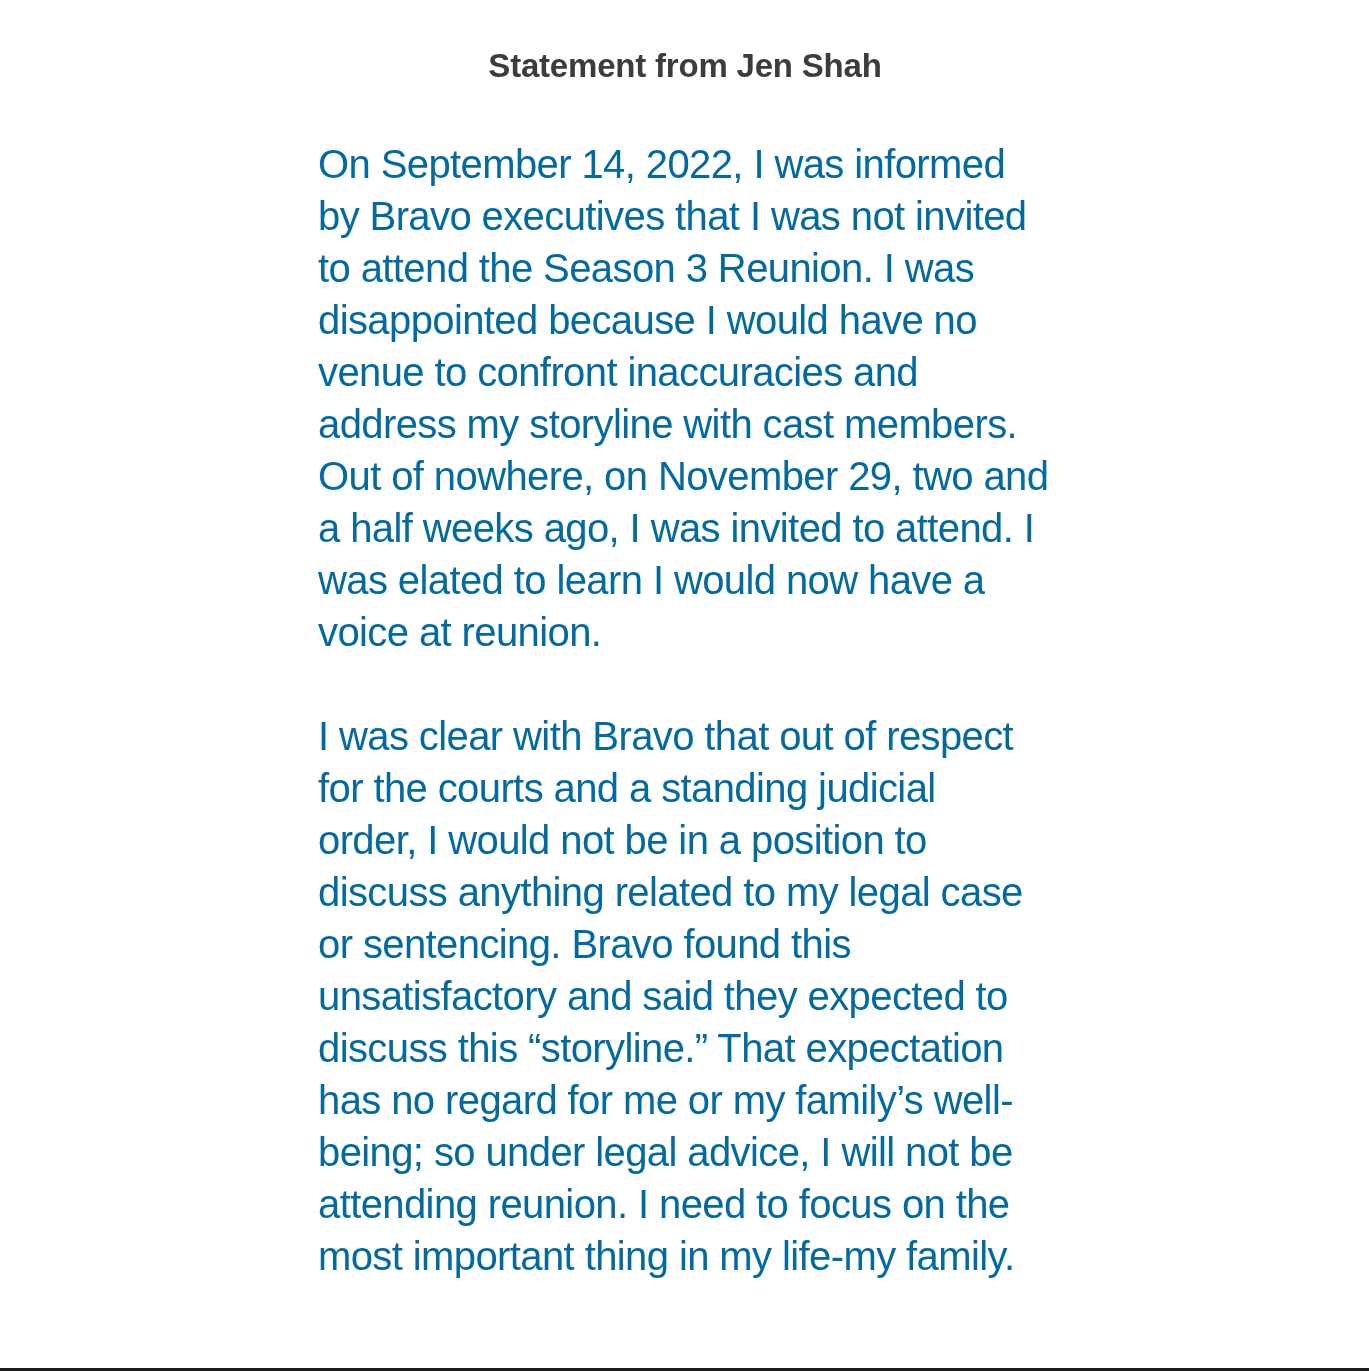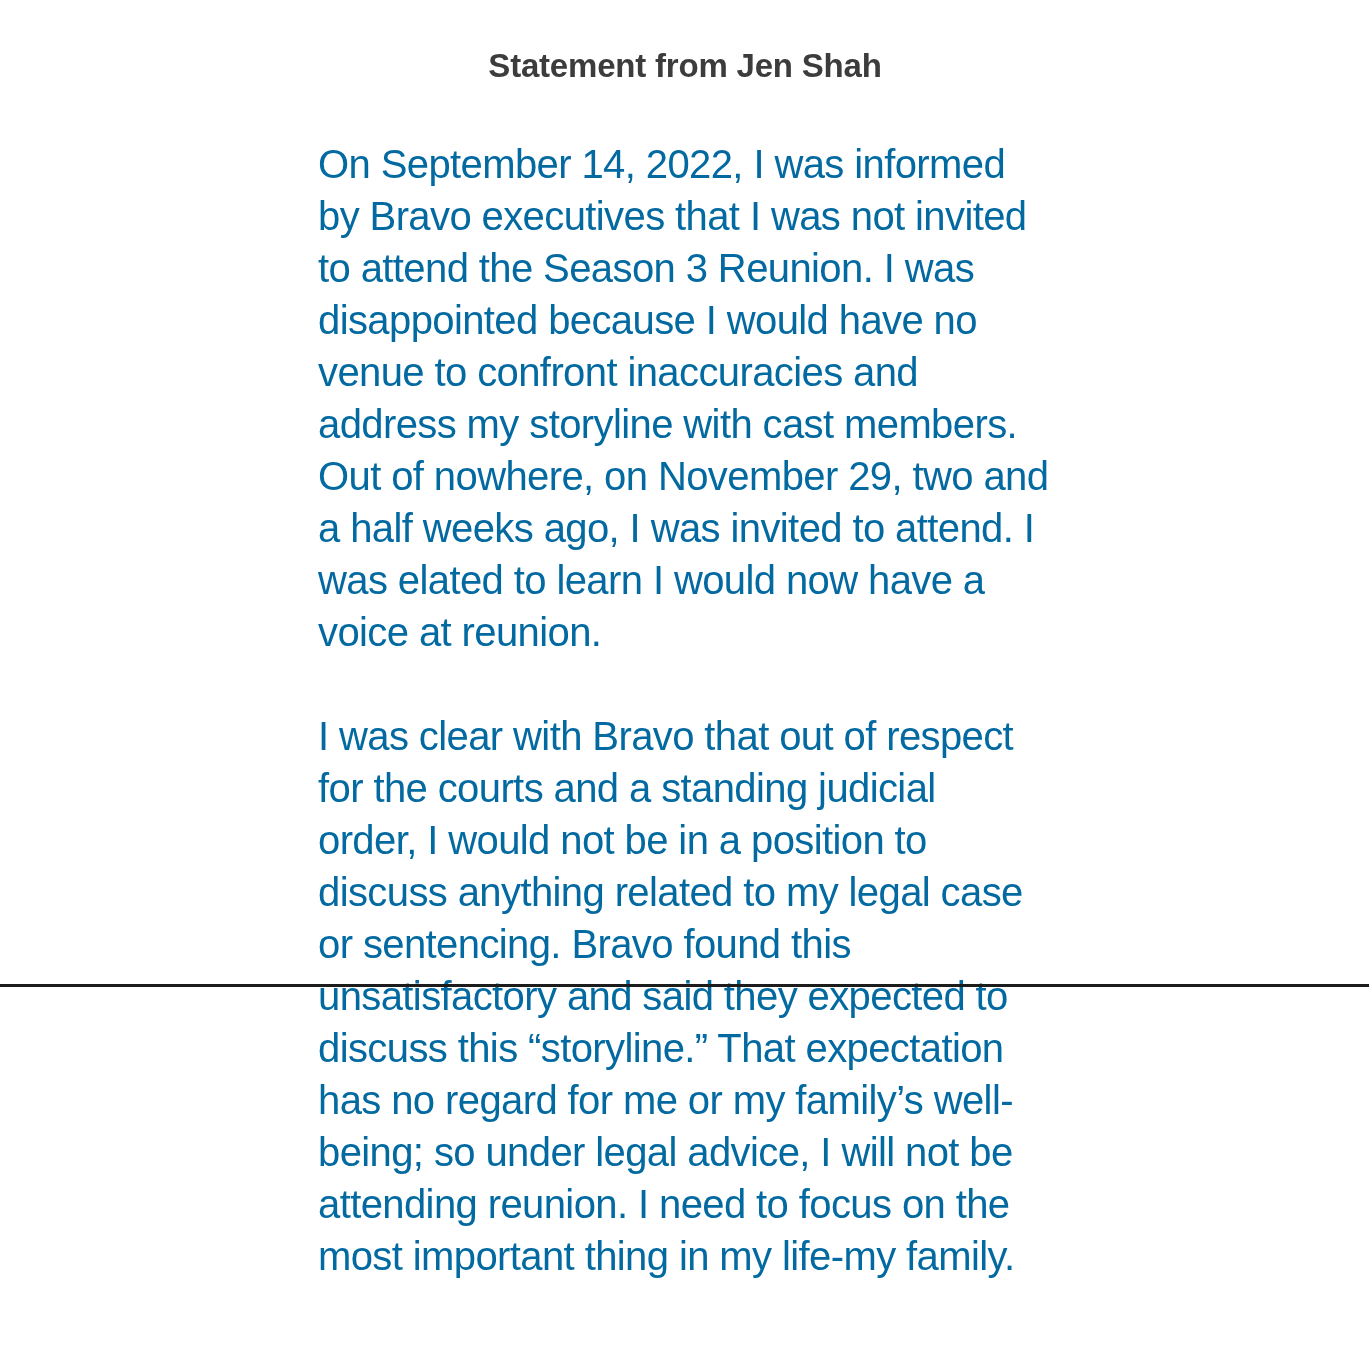--- a/index.html
+++ b/index.html
@@ -13,21 +13,21 @@
     height: 1371px;
     overflow: hidden;
     font-family: "Liberation Sans", sans-serif;
     -webkit-font-smoothing: antialiased;
   }
 
   .statement-card {
     position: relative;
     box-sizing: border-box;
     width: 1369px;
-    height: 987px;
+    height: 1371px;
     background: #ffffff;
     padding: 0;
   }
 
   
   .bottom-edge {
     position: absolute;
     left: 0;
     right: 0;
     bottom: 0;

